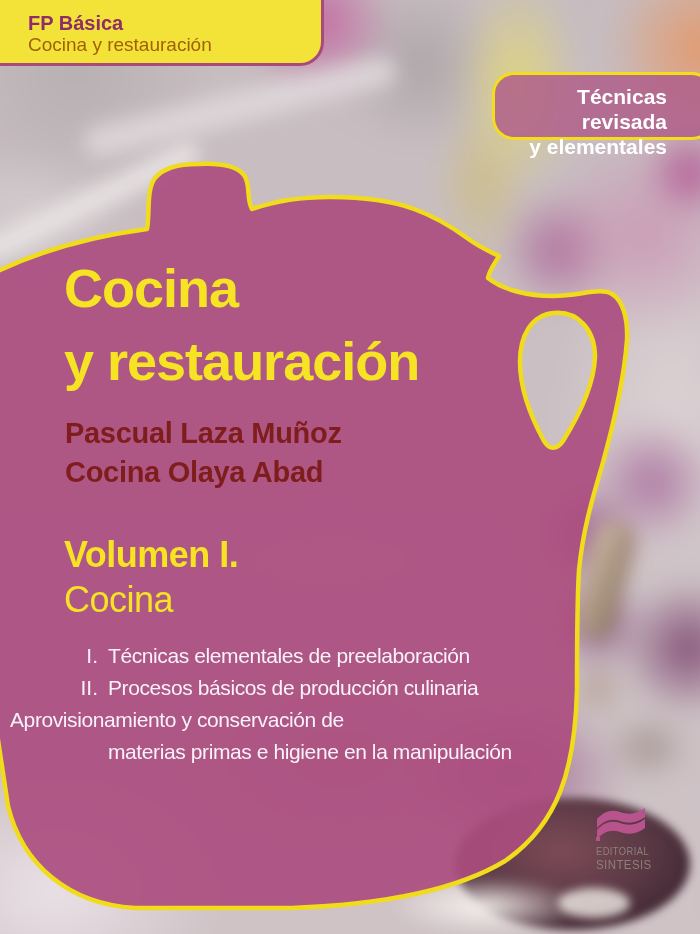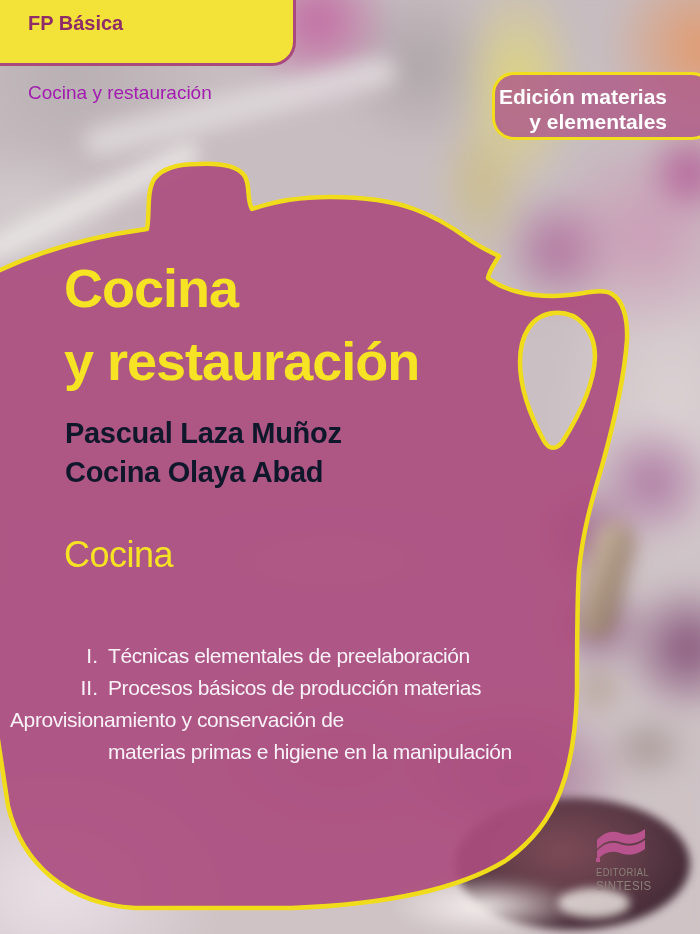--- a/index.html
+++ b/index.html
@@ -51,45 +51,45 @@
     background:radial-gradient(ellipse, rgba(248,243,240,0.95), rgba(248,243,240,0) 70%); filter:blur(6px); }
   .bowl-glare { position:absolute; left:558px; top:888px; width:72px; height:30px; border-radius:50%;
     background:rgba(240,235,230,0.8); filter:blur(5px); }
 
   
   .pot-svg { position:absolute; left:0; top:0; width:700px; height:934px; }
 
   
   .book-title { position:absolute; left:64px; top:252px; color:#f5e324;
     font-size:54px; font-weight:bold; line-height:73px; letter-spacing:-1px; white-space:nowrap; }
-  .authors { position:absolute; left:65px; top:414px; color:#0f172a;
+  .authors { position:absolute; left:65px; top:414px; color:#7f1d1d;
     font-size:29px; font-weight:bold; line-height:39px; letter-spacing:-0.3px; white-space:nowrap; }
   .volume { position:absolute; left:64px; top:532px; color:#f5e324;
     font-size:36px; line-height:45px; letter-spacing:-0.5px; white-space:nowrap; }
   .volume .v1 { font-weight:bold; }
   .toc { position:absolute; left:0; top:640px; color:#f9f2f8; font-size:21px; line-height:32px; }
   .toc-row { display:flex; }
   .toc-num { width:98px; text-align:right; flex:0 0 98px; }
   .toc-text { padding-left:10px; white-space:nowrap; letter-spacing:-0.4px; }
 
   
-  .banner { position:absolute; left:0; top:0; width:296px; height:66px;
+  .banner { position:absolute; left:0; top:0; width:324px; height:66px;
     background:#f3e339; border:3px solid #a94a7e; border-top:none; border-left:none;
     border-bottom-right-radius:24px; box-sizing:border-box; padding:12px 0 0 28px; }
   .banner-line1 { color:#8e2d68; font-size:20px; font-weight:bold; line-height:22px; }
-  .banner-line2 { color:#a21caf; font-size:19px; line-height:21px;margin-top:48px; }
+  .banner-line2 { color:#a16207; font-size:19px; line-height:21px; }
 
   
   .badge { position:absolute; left:492px; right:-14px; top:72px; height:68px;
     background:rgba(175,92,137,0.82); border:3px solid #f2de1c; border-radius:22px;
     box-sizing:border-box; text-align:right; padding:9px 44px 0 0;
     color:#ffffff; font-size:21px; font-weight:bold; line-height:25px; }
 
   
-  .publisher { position:absolute; left:596px; top:827px; width:60px; }
+  .publisher { position:absolute; left:596px; top:806px; width:60px; }
   .pub-icon { display:block; }
   .pub-line1 { color:#8b8179; font-size:11px; line-height:12px; margin-top:3px;
     transform:scaleX(0.85); transform-origin:left; letter-spacing:0.5px; white-space:nowrap; }
   .pub-line2 { color:#8b8179; font-size:13.5px; line-height:15px;
     transform:scaleX(0.85); transform-origin:left; letter-spacing:0.5px; white-space:nowrap; }
 
   
   .watermark { position:absolute; left:513px; top:899px; color:rgba(242,238,240,0.72);
     font-size:27px; font-weight:bold; letter-spacing:-1px; white-space:nowrap; }
 </style>
@@ -143,48 +143,49 @@
     <div>Cocina</div>
     <div>y restauración</div>
   </div>
 
   <div class="authors">
     <div>Pascual Laza Muñoz</div>
     <div>Cocina Olaya Abad</div>
   </div>
 
   <div class="volume">
+    <div class="v1">Volumen I.</div>
     <div>Cocina</div>
   </div>
 
   <div class="toc">
     <div class="toc-row">
       <div class="toc-num">I.</div>
       <div class="toc-text">Técnicas elementales de preelaboración</div>
     </div>
     <div class="toc-row">
       <div class="toc-num">II.</div>
-      <div class="toc-text">Procesos básicos de producción materias</div>
+      <div class="toc-text">Procesos básicos de producción culinaria</div>
     </div>
     <div class="toc-row">
       <div class="toc-text">Aprovisionamiento y conservación de</div>
     </div>
     <div class="toc-row">
       <div class="toc-num"></div>
       <div class="toc-text">materias primas e higiene en la manipulación</div>
     </div>
   </div>
 
   <div class="banner">
     <div class="banner-line1">FP Básica</div>
     <div class="banner-line2">Cocina y restauración</div>
   </div>
 
   <div class="badge">
-    <div>Edición materias</div>
+    <div>Técnicas revisada</div>
     <div>y elementales</div>
   </div>
 
   <div class="publisher">
     <svg class="pub-icon" width="50" height="36" viewBox="0 0 50 36" xmlns="http://www.w3.org/2000/svg">
       <path fill="#b9538e" d="M1,13 C8,5 16,3 24,6 C33,9 41,8 49,2 L49,11 C41,17 33,18 24,15 C16,12 8,14 1,22 Z"></path>
       <path fill="#b9538e" d="M1,24 C8,16 16,14 24,17 C33,20 41,19 49,13 L49,22 C41,28 33,29 24,26 C16,23 8,25 1,33 Z"></path>
       <rect fill="#b9538e" x="0" y="31" width="4" height="4"></rect>
     </svg>
     <div class="pub-line1">EDITORIAL</div>

